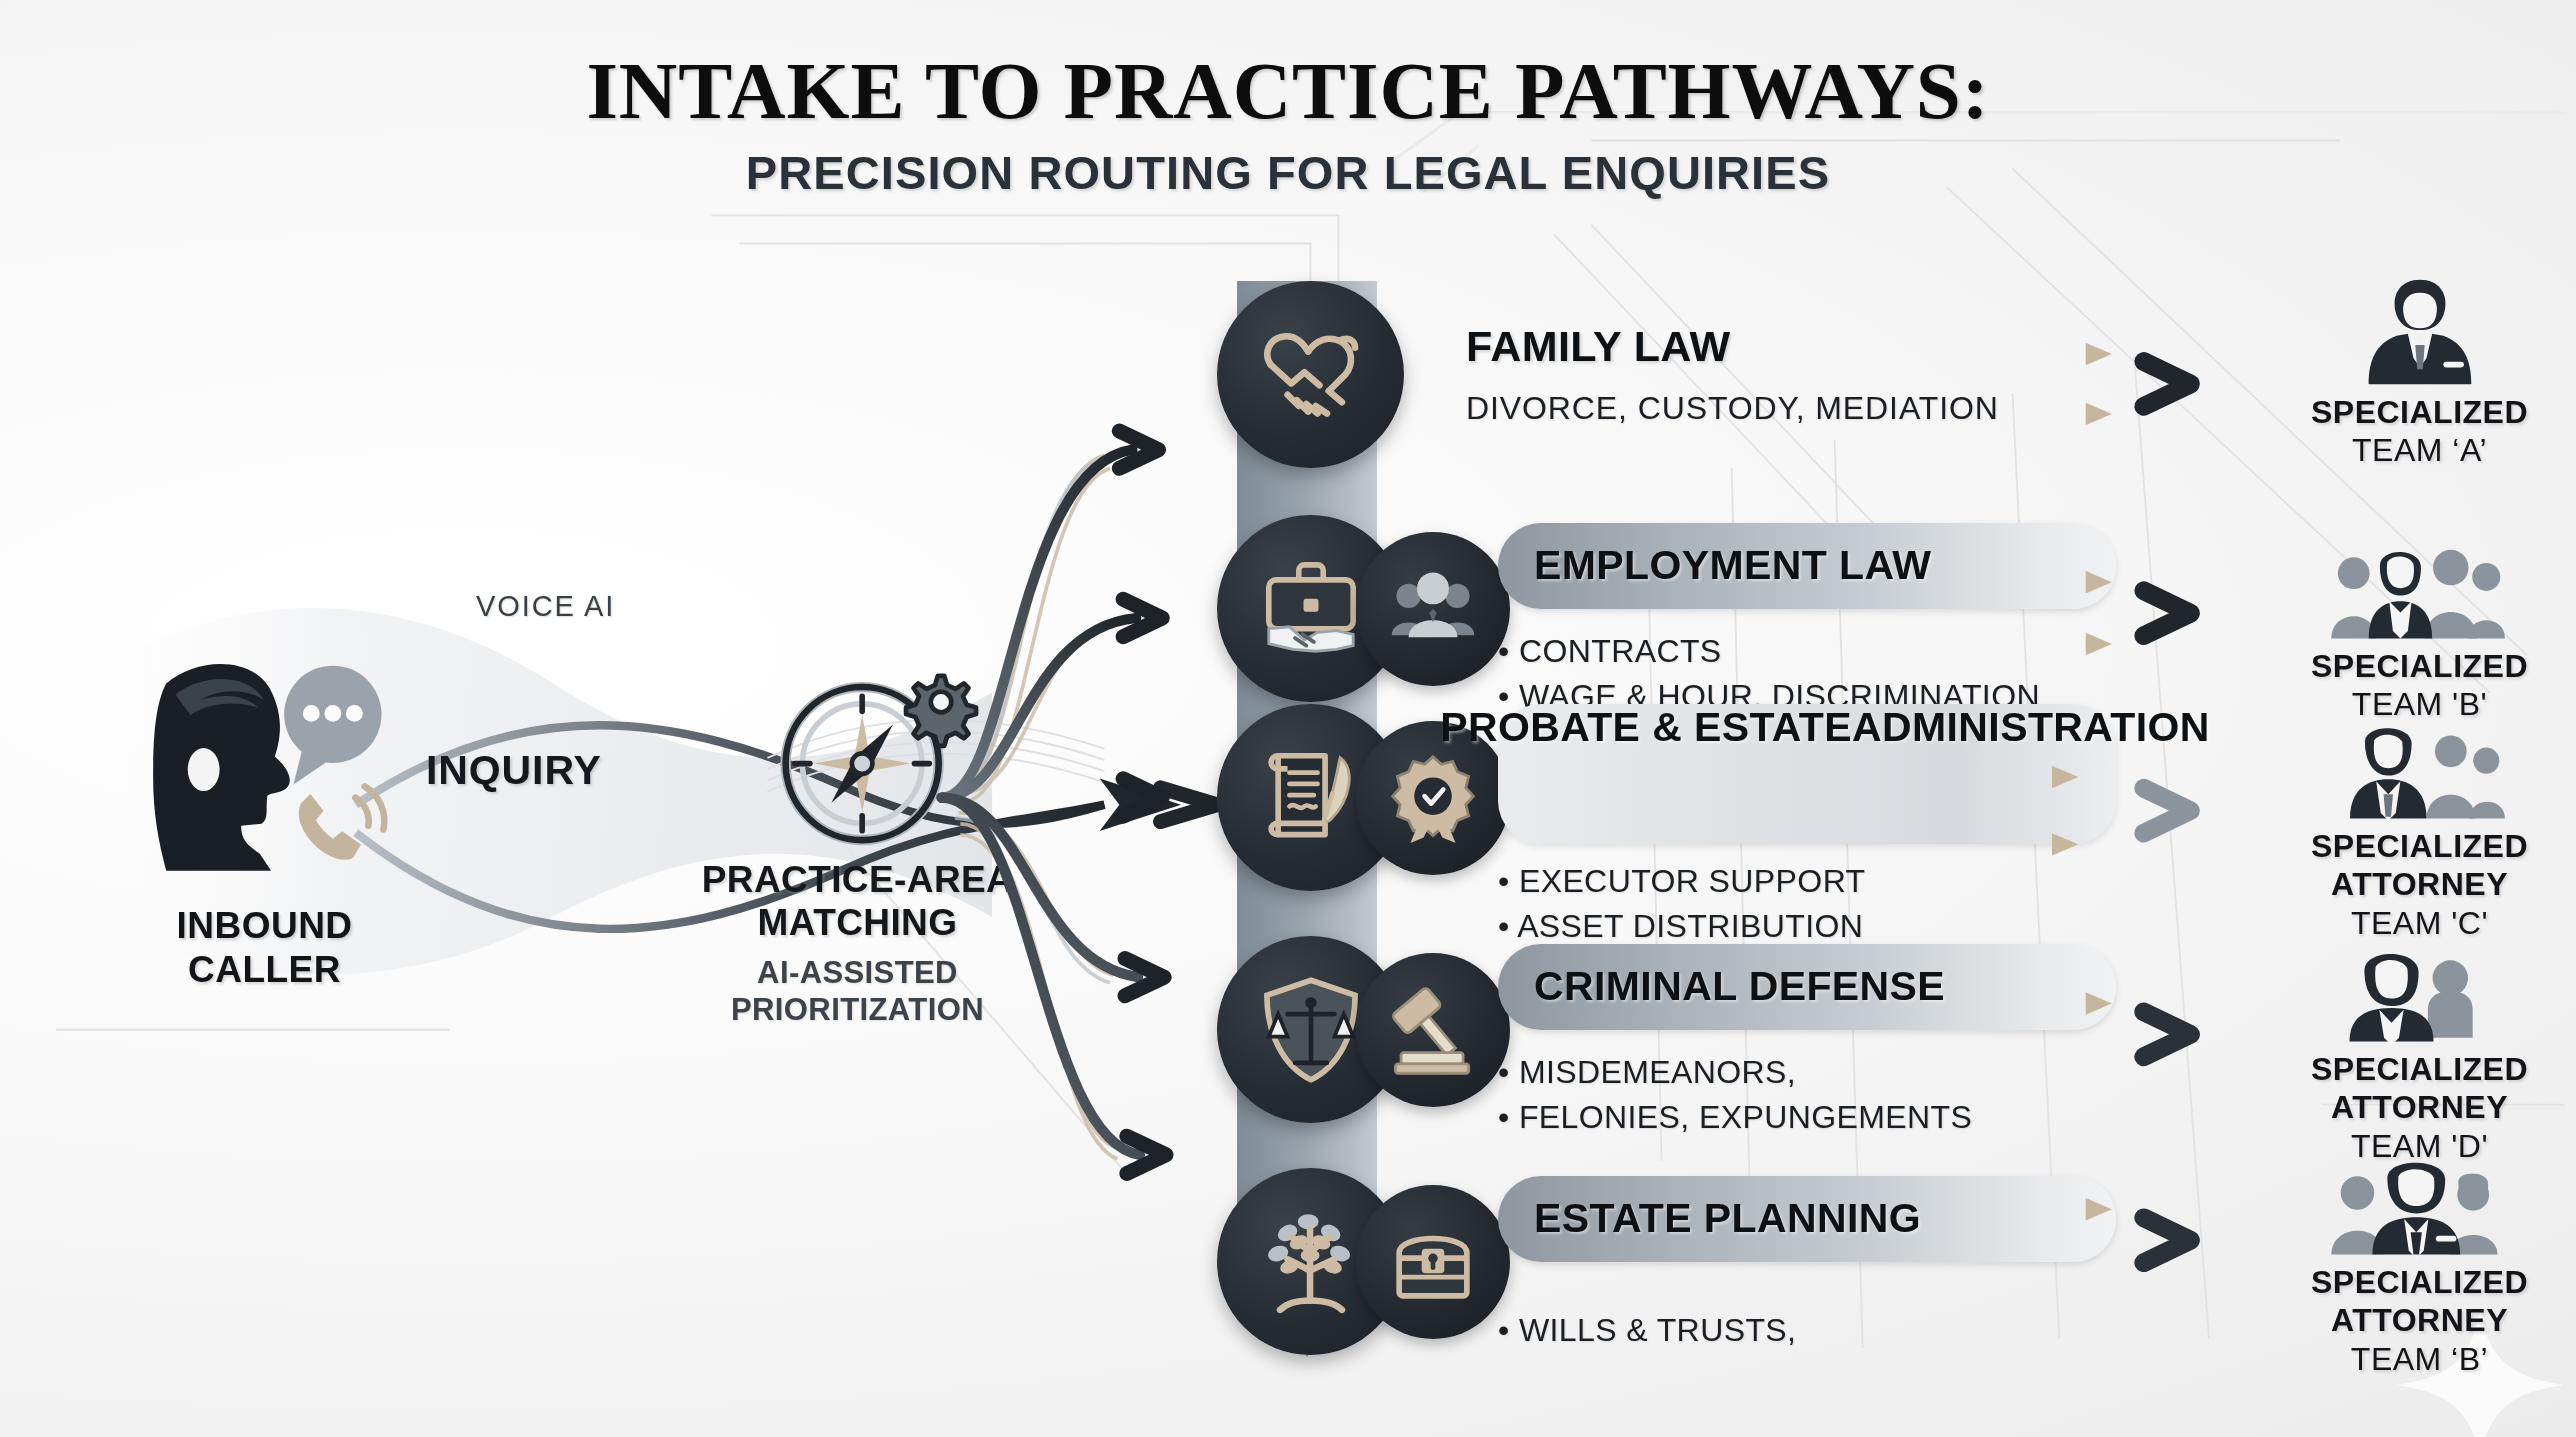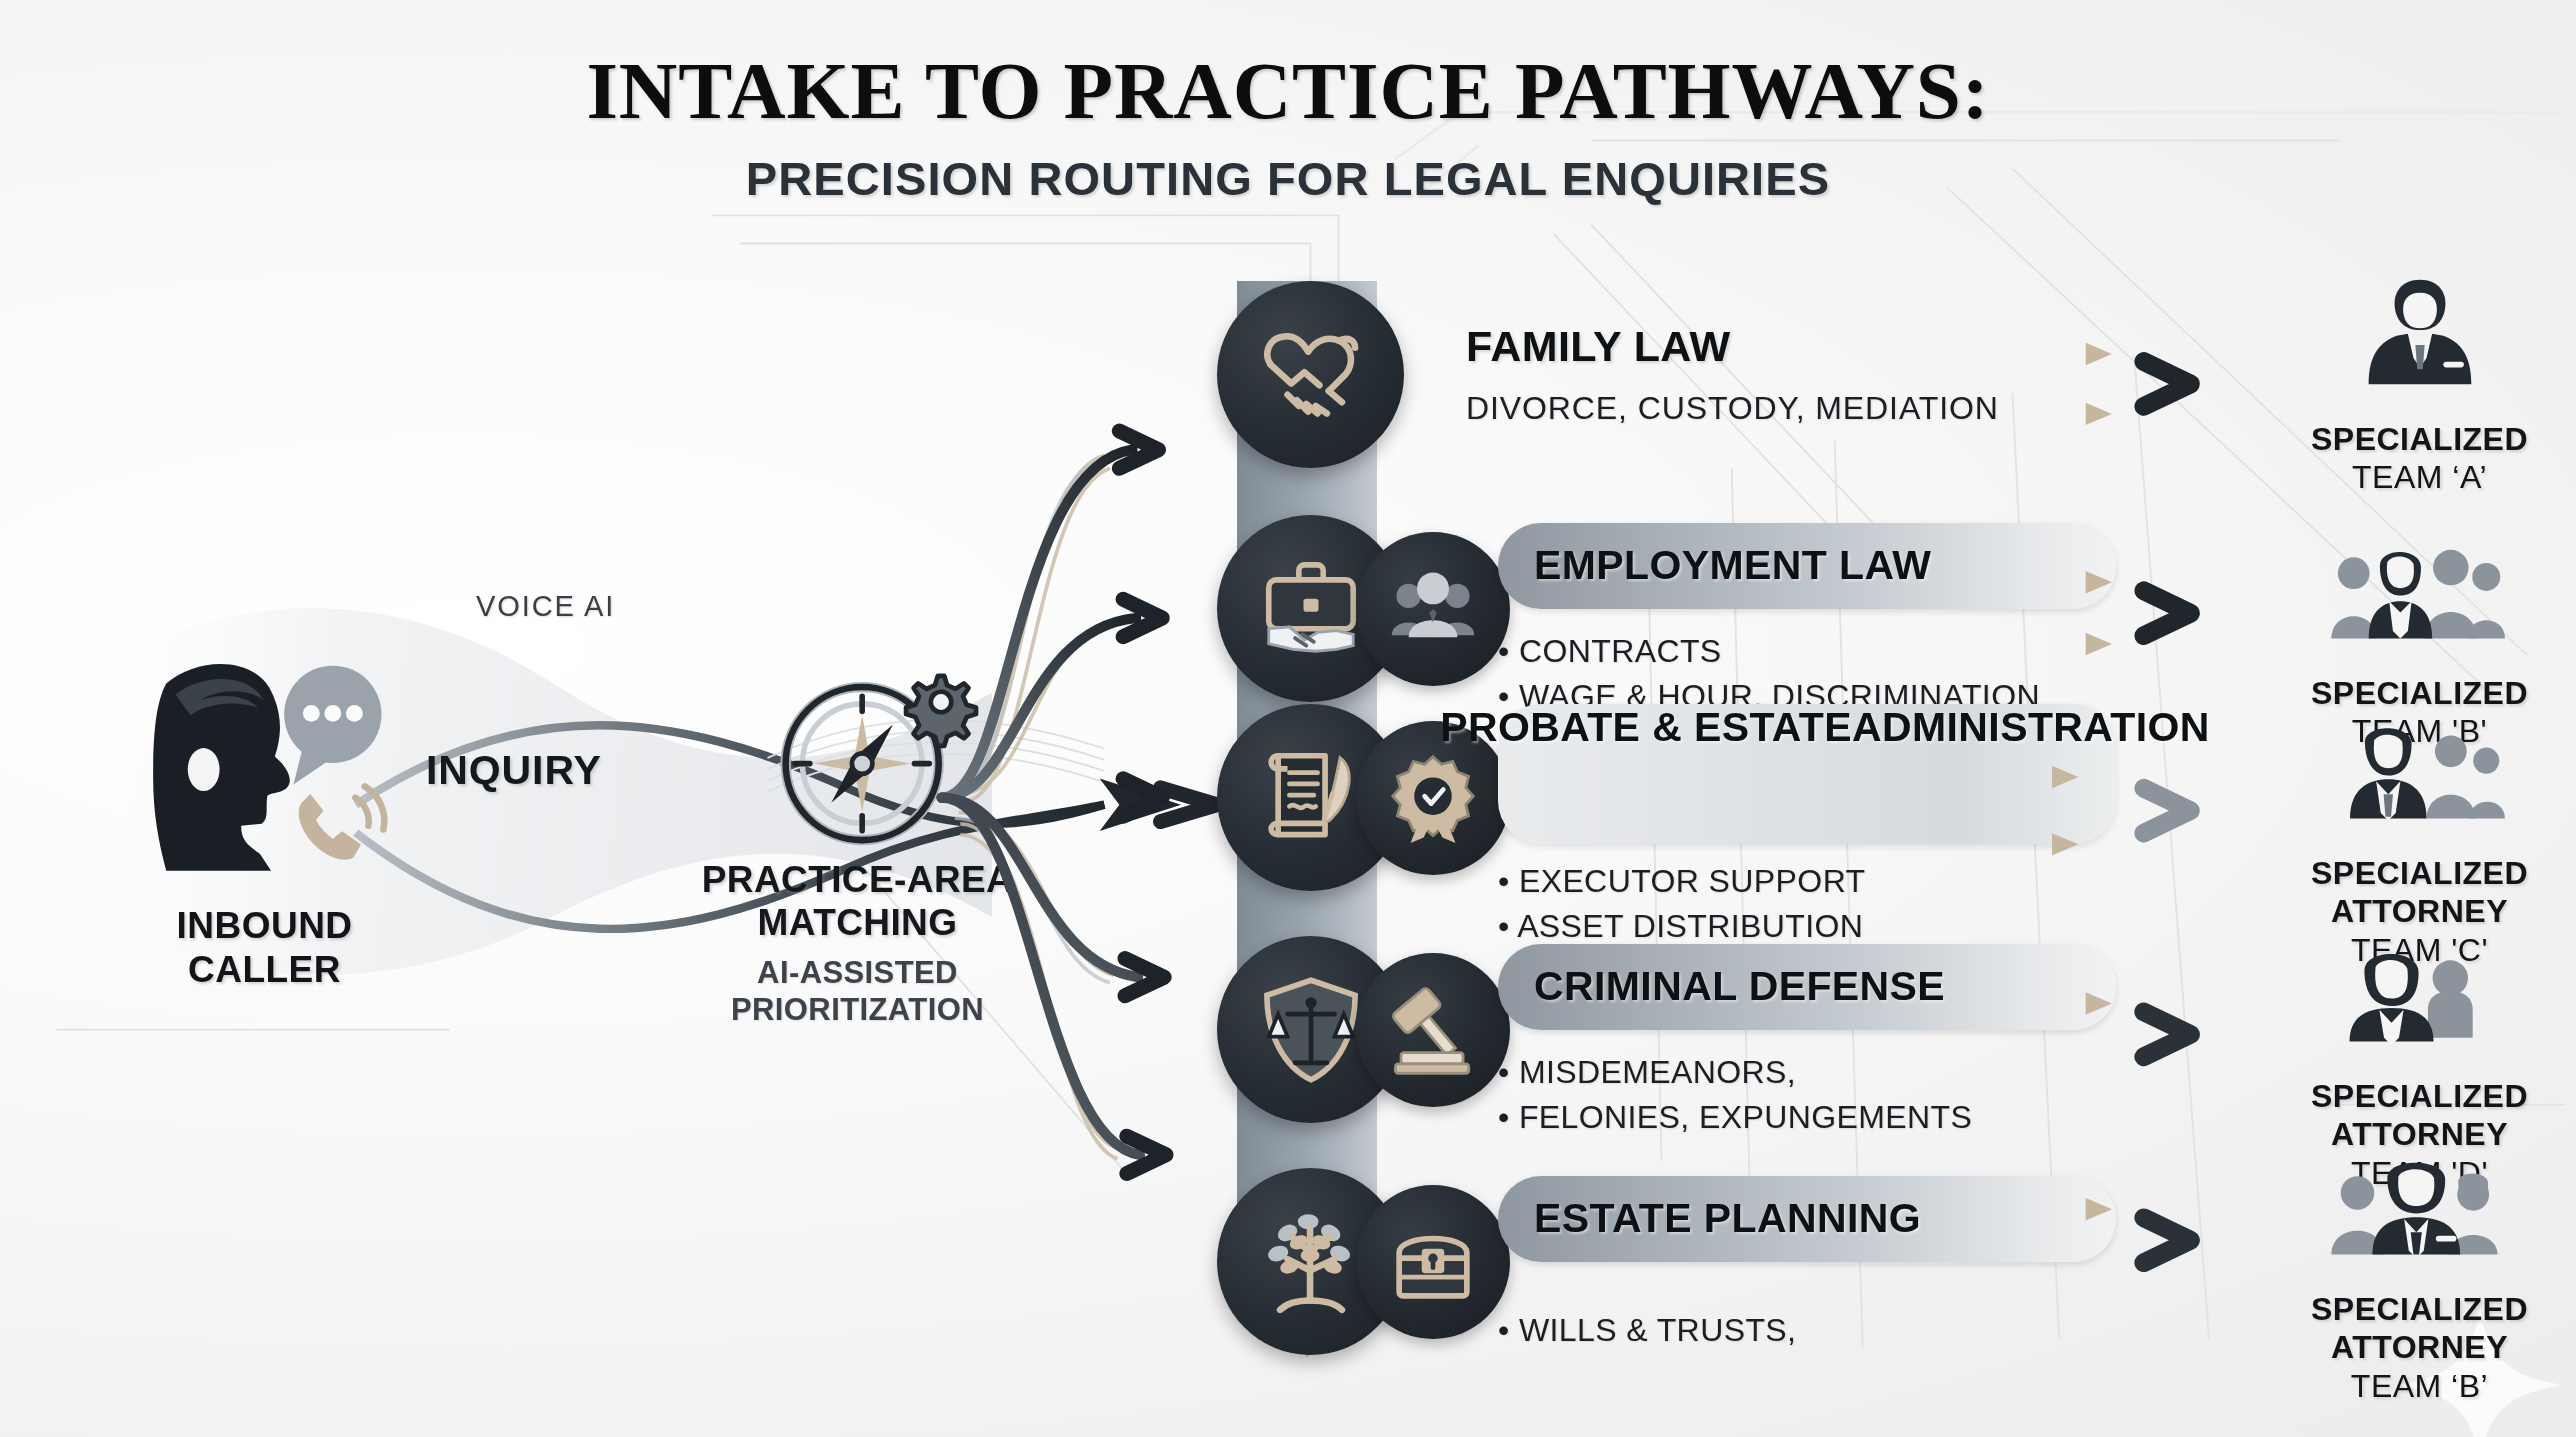--- a/index.html
+++ b/index.html
@@ -24,21 +24,21 @@
   .title {
     font-family:"Liberation Serif", serif;
     font-weight:700;
     font-size:81px;
     letter-spacing:0.9px;
     color:#0d0d0d;
     text-shadow:1.9px 1.9px 2.8px rgba(120,120,120,.35);
     white-space:nowrap;
   }
   .subtitle {
-    margin-top:13px;
+    margin-top:7px;
     font-family:"Liberation Sans", sans-serif;
     font-weight:700;
     font-size:47px;
     letter-spacing:1.1px;
     color:#2b3139;
     text-shadow:1.9px 1.9px 2.8px rgba(140,140,140,.35);
     white-space:nowrap;
   }
 
   
@@ -125,21 +125,21 @@
     position:absolute; font-weight:400; font-size:32px;
     color:#1b1f24; letter-spacing:0.9px;
     text-shadow:0.9px 0.9px 1.9px rgba(175,175,175,.38);
     white-space:nowrap;
   }
 
   
   .team { position:absolute; width:309px; text-align:center; }
   .team-avatar { height:122px; position:relative; display:flex; align-items:flex-end; justify-content:center; }
   .team-label {
-    margin-top:28px; font-weight:700; font-size:32px; line-height:1.2;
+    margin-top:1px; font-weight:700; font-size:32px; line-height:1.2;
     color:#121418; letter-spacing:0.5px;
     text-shadow:1.9px 1.9px 2.8px rgba(160,160,160,.4);
   }
   .team-label .light { font-weight:400; }
 
   svg { display:block; overflow:visible; }
 </style>
 </head>
 <body>
 

